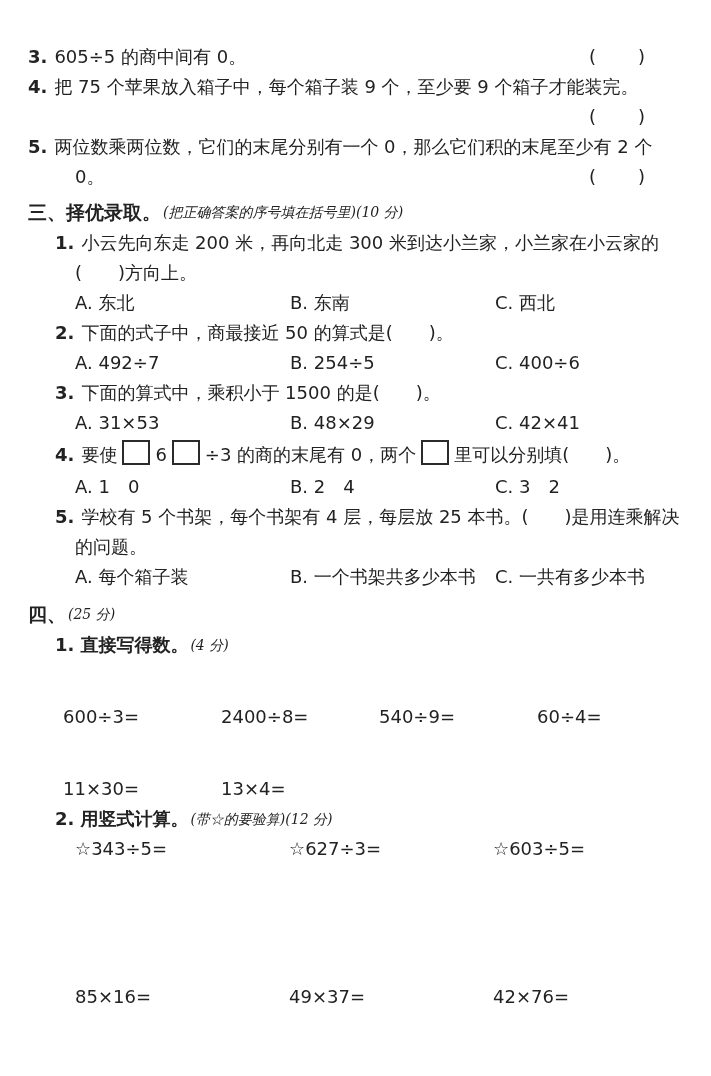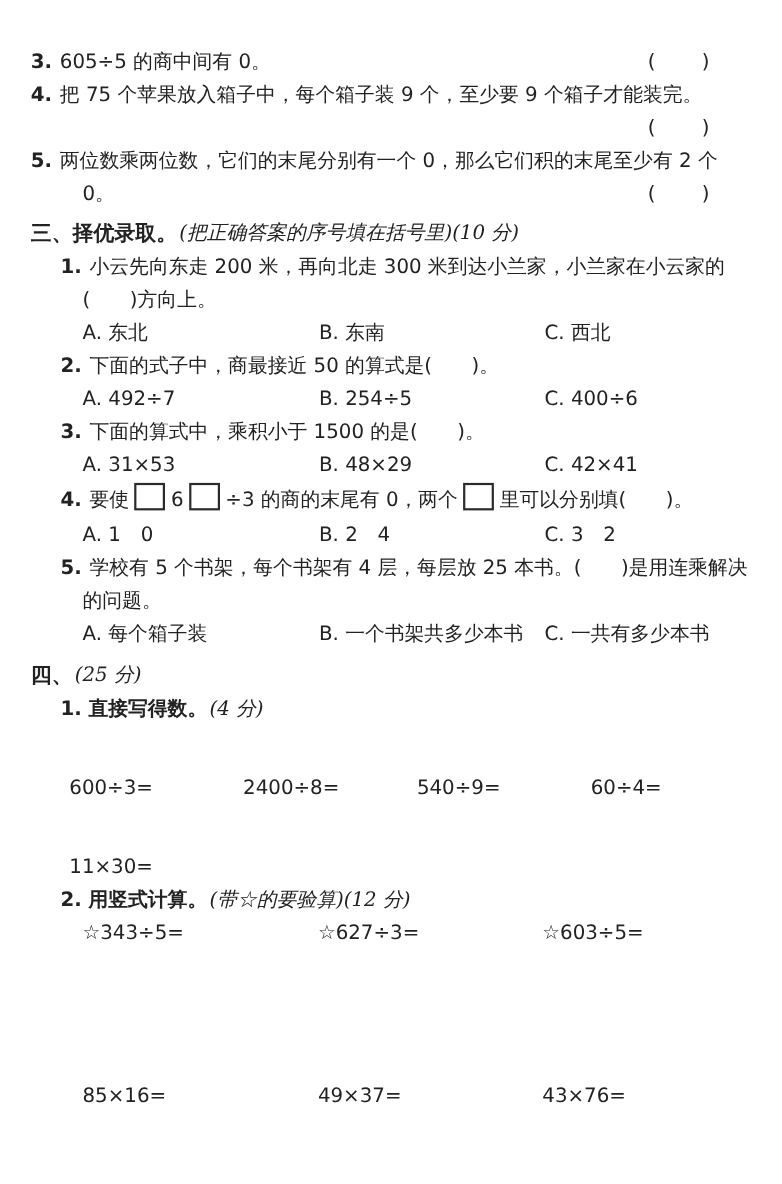--- a/index.html
+++ b/index.html
@@ -11,21 +11,21 @@
   .page{box-sizing:border-box;width:711px;height:1076px;padding:42px 28px 0 28px;}
   .line{display:flex;align-items:center;height:30px;line-height:30px;white-space:nowrap;}
   .num{font-weight:bold;margin-right:7px;}
   .bracket{margin-left:auto;margin-right:36px;letter-spacing:2px;}
   .brline{justify-content:flex-end;}
   .brline .bracket{margin-left:0;}
   .indent1{padding-left:27px;}   
   .cont{padding-left:47px;}      
   .section{font-weight:bold;font-size:19px;margin-top:4px;height:32px;line-height:32px;}
   .section.mt6{margin-top:6px;}
-  .kai{font-family:"DejaVu Serif","Liberation Serif",serif;font-style:italic;font-weight:normal;font-size:18px;margin-left:2px;}
+  .kai{font-family:"DejaVu Serif","Liberation Serif",serif;font-style:italic;font-weight:normal;font-size:14px;margin-left:2px;}
   .opts{display:grid;grid-template-columns:215px 205px 1fr;padding-left:47px;height:30px;line-height:30px;white-space:nowrap;}
   .calc4{display:grid;grid-template-columns:158px 158px 158px 1fr;padding-left:35px;height:30px;line-height:30px;margin-top:42px;}
   .calc3{display:grid;grid-template-columns:214px 204px 1fr;padding-left:47px;height:30px;line-height:30px;}
   .qline{height:34px;line-height:34px;}
   .box{display:inline-block;width:24px;height:21px;border:2px solid #2b2b2b;vertical-align:-4px;margin:0 5px;background:#fff;}
   .spacer{height:118px;}
   .subnum{font-weight:bold;margin-right:6px;}
   .subtitle{font-weight:bold;}
 </style>
 </head>
@@ -130,35 +130,36 @@
   </div>
 
   <div class="calc4">
     <span>600÷3=</span>
     <span>2400÷8=</span>
     <span>540÷9=</span>
     <span>60÷4=</span>
   </div>
   <div class="calc4">
     <span>11×30=</span>
+    <span>13×4=</span>
   </div>
 
   <div class="line indent1">
     <span class="subnum">2.</span>
     <span class="subtitle">用竖式计算。</span>
     <span class="kai">(带☆的要验算)(12 分)</span>
   </div>
 
   <div class="calc3">
     <span>☆343÷5=</span>
     <span>☆627÷3=</span>
     <span>☆603÷5=</span>
   </div>
 
   <div class="spacer"></div>
 
   <div class="calc3">
     <span>85×16=</span>
     <span>49×37=</span>
-    <span>43×76=</span>
+    <span>42×76=</span>
   </div>
 
 </div>
 
 </body></html>

